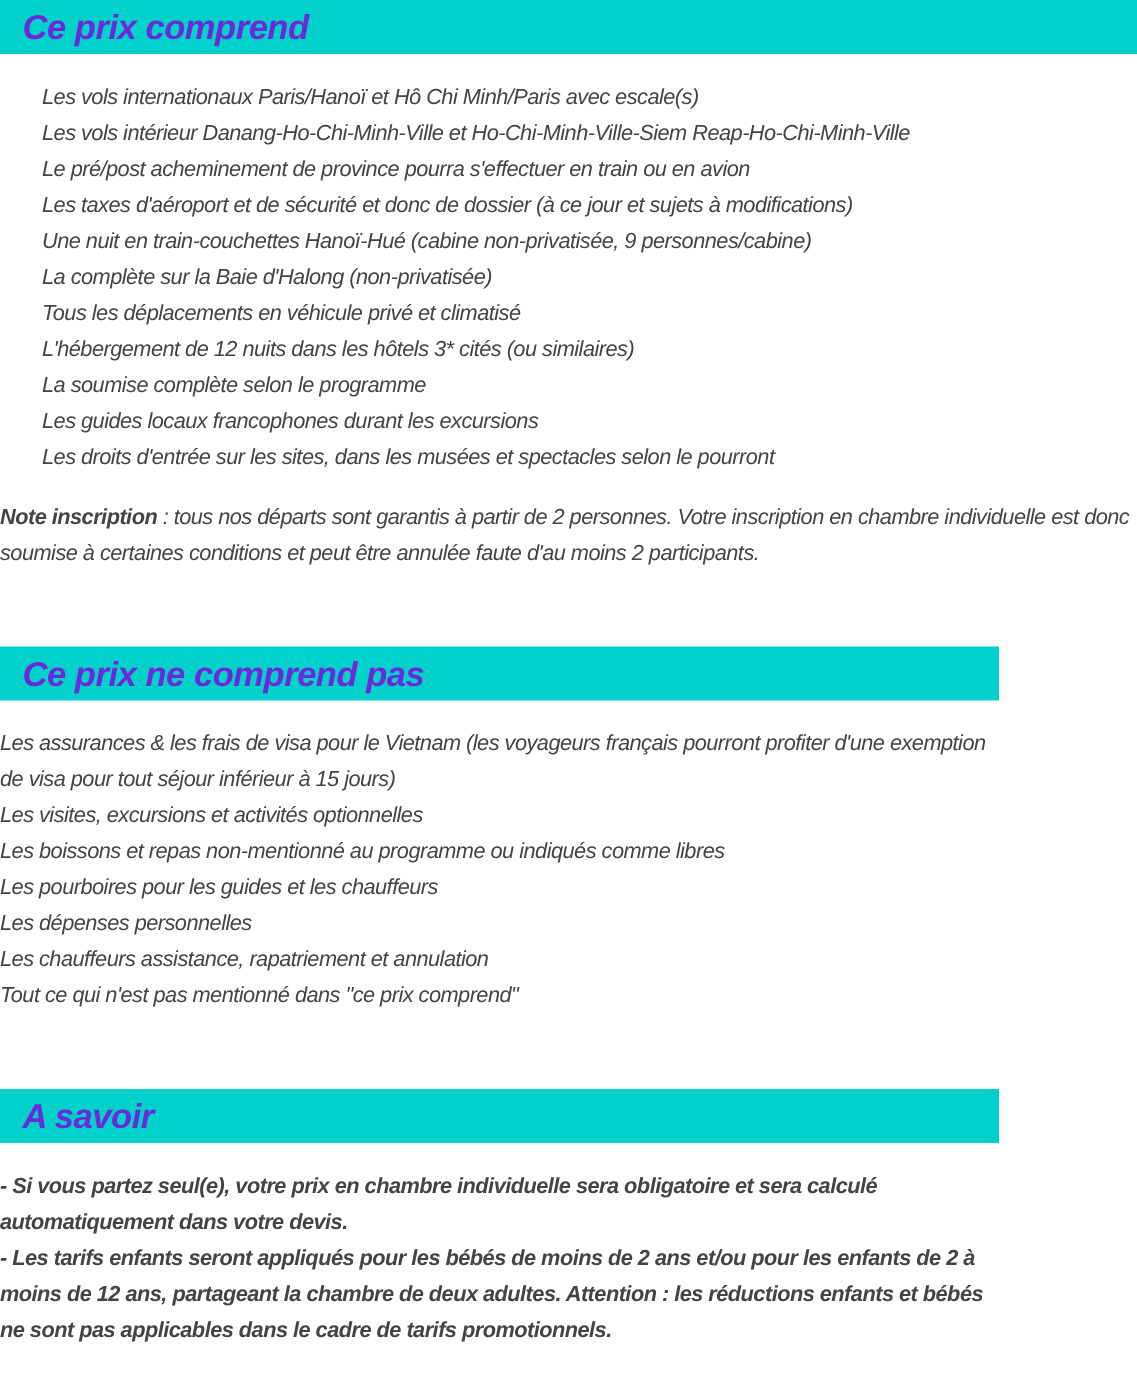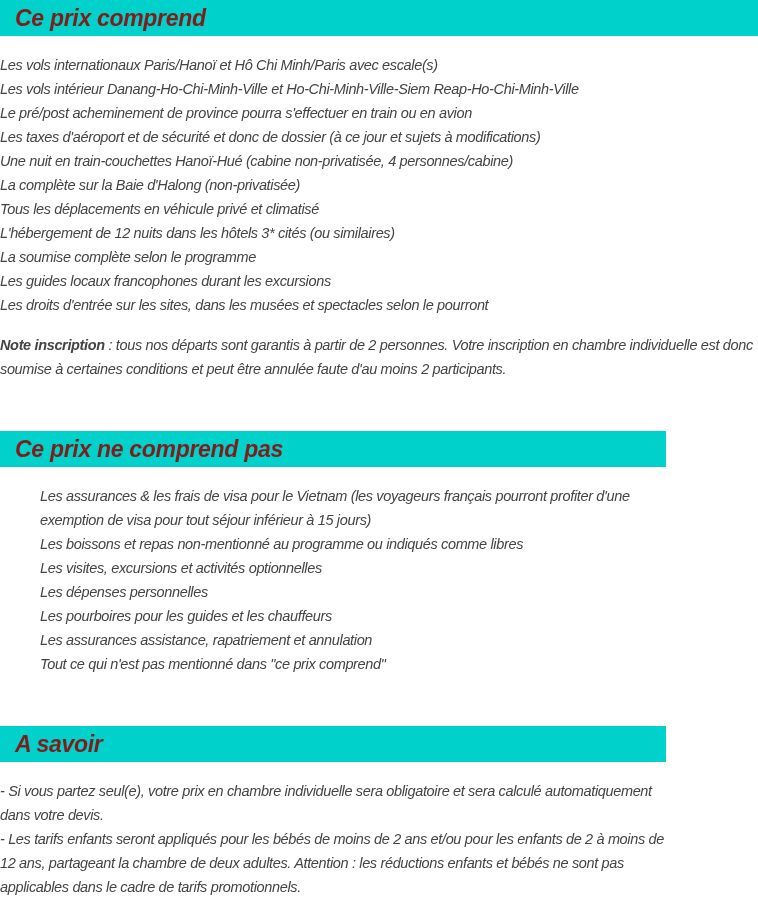--- a/index.html
+++ b/index.html
@@ -10,21 +10,21 @@
     }
     .section-header {
       background: #00d2cb;
       height: 36px;
       display: flex; align-items: center;
       padding-left: 15px;
       box-sizing: border-box;
     }
     .section-header h2 {
       margin: 0;
-      color: #7f1d1d;
+      color: #6d28d9;
       font-style: italic;
       font-weight: bold;
       font-size: 23px;
       letter-spacing: -0.3px;
       line-height: 36px;
     }
     .list {
       margin: 0; padding: 0; list-style: none;
       font-style: italic;
       font-size: 14.5px;
@@ -34,61 +34,61 @@
     .list li { margin: 0; padding: 0; }
     .para {
       margin: 0;
       font-style: italic;
       font-size: 14.5px;
       line-height: 24px;
       letter-spacing: -0.35px;
     }
     .para b { font-weight: bold; }
     #s1 { position: absolute; top: 0; left: 0; width: 758px; }
-    #s1 .list { margin-top: 17px; }
+    #s1 .list { margin-top: 17px; margin-left: 28px; }
     #s1 .note { margin-top: 16px; }
     #s2 { position: absolute; top: 431px; left: 0; width: 666px; }
-    #s2 .list { margin-top: 17px; padding-left: 40px; }
+    #s2 .list { margin-top: 17px; }
     #s3 { position: absolute; top: 726px; left: 0; width: 666px; }
-    #s3 .block { margin-top: 17px; }
+    #s3 .block { margin-top: 17px; font-weight: bold; }
   </style>
 </head>
 <body>
 
 <section id="s1">
   <div class="section-header">
     <h2>Ce prix comprend</h2>
   </div>
   <ul class="list">
     <li>Les vols internationaux Paris/Hanoï et Hô Chi Minh/Paris avec escale(s)</li>
     <li>Les vols intérieur Danang-Ho-Chi-Minh-Ville et Ho-Chi-Minh-Ville-Siem Reap-Ho-Chi-Minh-Ville</li>
     <li>Le pré/post acheminement de province pourra s'effectuer en train ou en avion</li>
     <li>Les taxes d'aéroport et de sécurité et donc de dossier (à ce jour et sujets à modifications)</li>
-    <li>Une nuit en train-couchettes Hanoï-Hué (cabine non-privatisée, 4 personnes/cabine)</li>
+    <li>Une nuit en train-couchettes Hanoï-Hué (cabine non-privatisée, 9 personnes/cabine)</li>
     <li>La complète sur la Baie d'Halong (non-privatisée)</li>
     <li>Tous les déplacements en véhicule privé et climatisé</li>
     <li>L'hébergement de 12 nuits dans les hôtels 3* cités (ou similaires)</li>
     <li>La soumise complète selon le programme</li>
     <li>Les guides locaux francophones durant les excursions</li>
     <li>Les droits d'entrée sur les sites, dans les musées et spectacles selon le pourront</li>
   </ul>
   <p class="para note"><b>Note inscription</b><span> : tous nos départs sont garantis à partir de 2 personnes. Votre inscription en chambre individuelle est donc soumise à certaines conditions et peut être annulée faute d'au moins 2 participants.</span></p>
 </section>
 
 <section id="s2">
   <div class="section-header">
     <h2>Ce prix ne comprend pas</h2>
   </div>
   <ul class="list">
     <li>Les assurances &amp; les frais de visa pour le Vietnam (les voyageurs français pourront profiter d'une exemption de visa pour tout séjour inférieur à 15 jours)</li>
+    <li>Les visites, excursions et activités optionnelles</li>
     <li>Les boissons et repas non-mentionné au programme ou indiqués comme libres</li>
-    <li>Les visites, excursions et activités optionnelles</li>
+    <li>Les pourboires pour les guides et les chauffeurs</li>
     <li>Les dépenses personnelles</li>
-    <li>Les pourboires pour les guides et les chauffeurs</li>
-    <li>Les assurances assistance, rapatriement et annulation</li>
+    <li>Les chauffeurs assistance, rapatriement et annulation</li>
     <li>Tout ce qui n'est pas mentionné dans "ce prix comprend"</li>
   </ul>
 </section>
 
 <section id="s3">
   <div class="section-header">
     <h2>A savoir</h2>
   </div>
   <div class="block">
     <p class="para">- Si vous partez seul(e), votre prix en chambre individuelle sera obligatoire et sera calculé automatiquement dans votre devis.</p>

